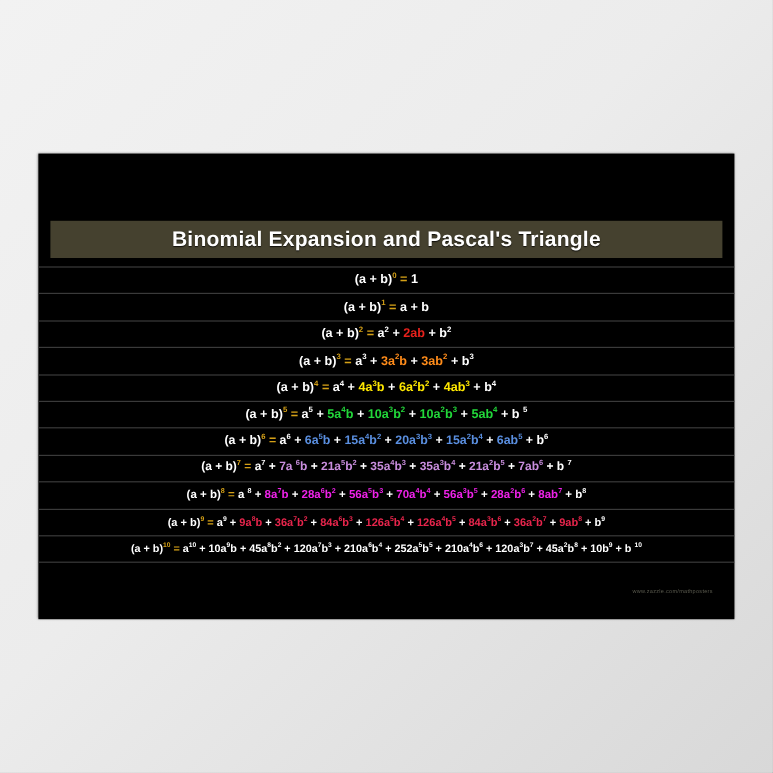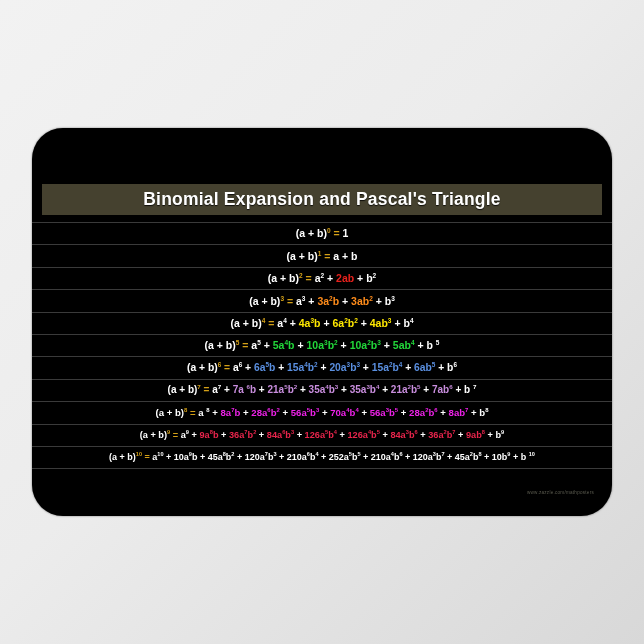--- a/index.html
+++ b/index.html
@@ -13,21 +13,20 @@
   #poster-frame{
     position:absolute;left:0;top:0;width:644px;height:644px;
     background:linear-gradient(135deg,#f2f2f2 0%,#ececec 45%,#d8d8d8 100%);
   }
   #poster{
     position:absolute;
     left:32px;top:128px;width:580px;height:388px;
     background:#000000;
     box-shadow:0 0 2px rgba(0,0,0,.55);
     overflow:hidden;
-    border-radius:31px;
   }
   #title-bar{
     position:absolute;left:10px;top:56px;width:560px;height:31px;
     background:#45412f;
     display:flex;align-items:center;justify-content:center;
   }
   #title-text{
     color:#ffffff;
     font-size:17.5px;
     font-weight:bold;

